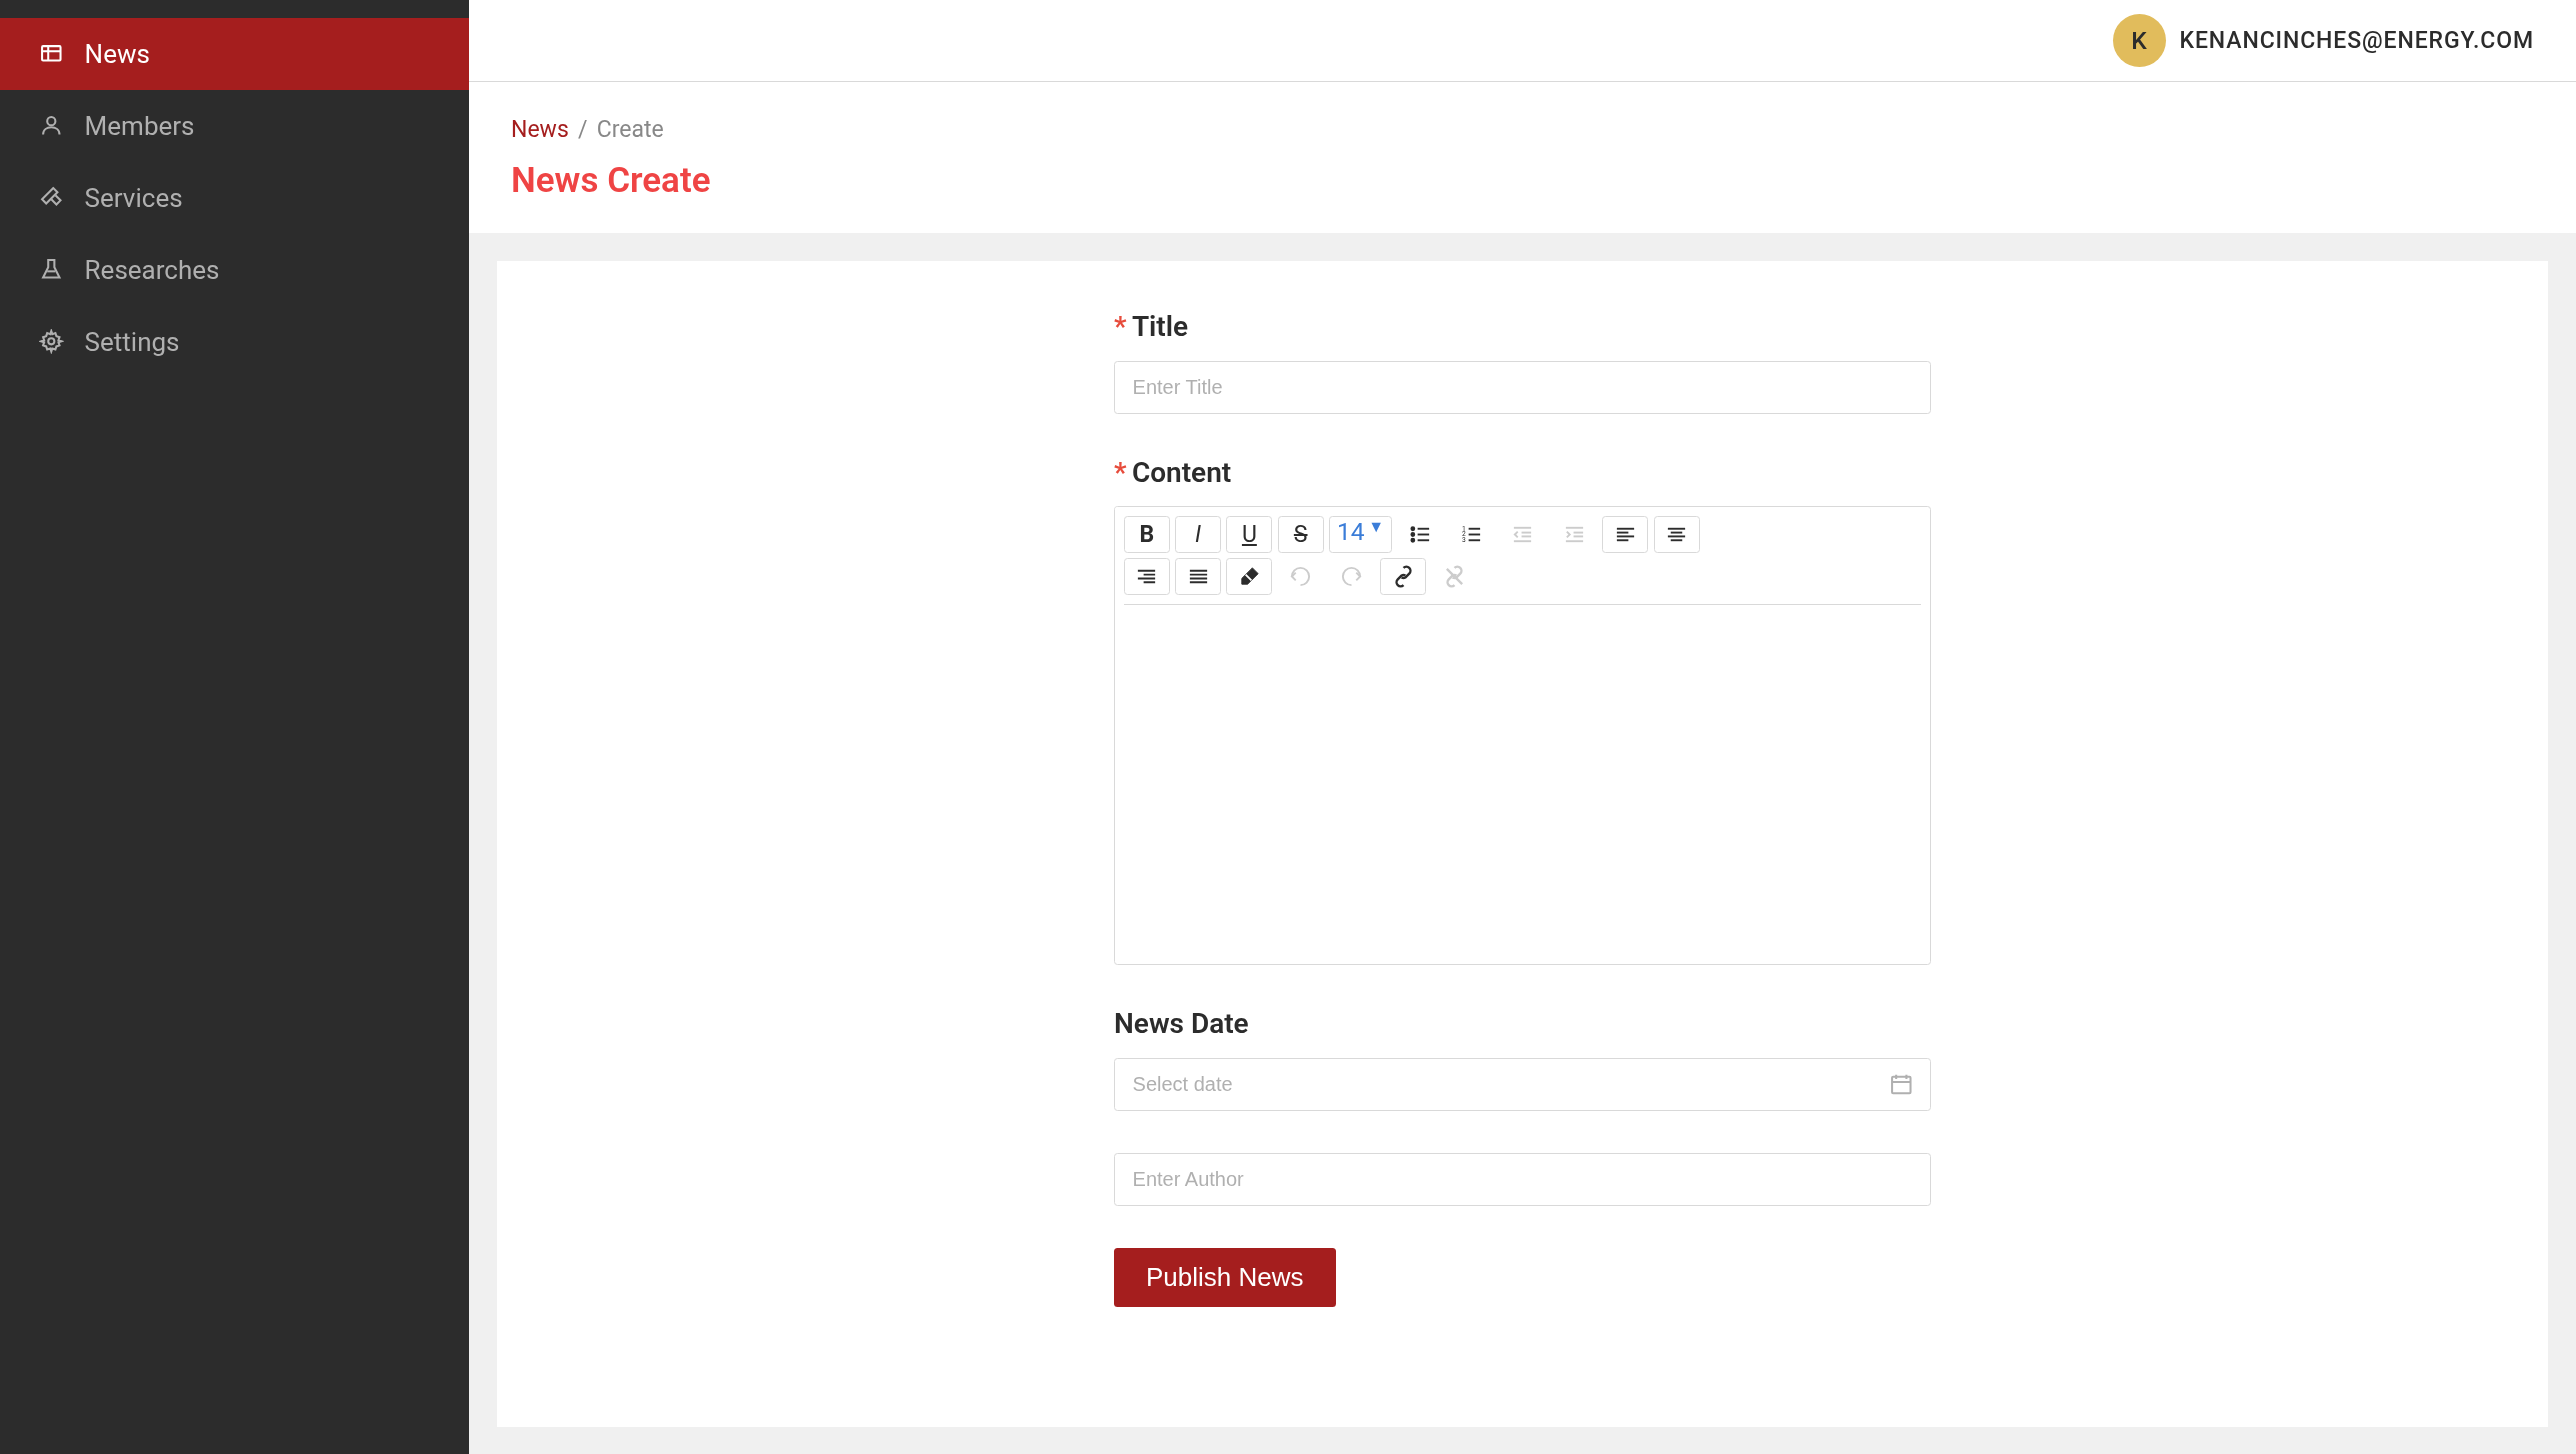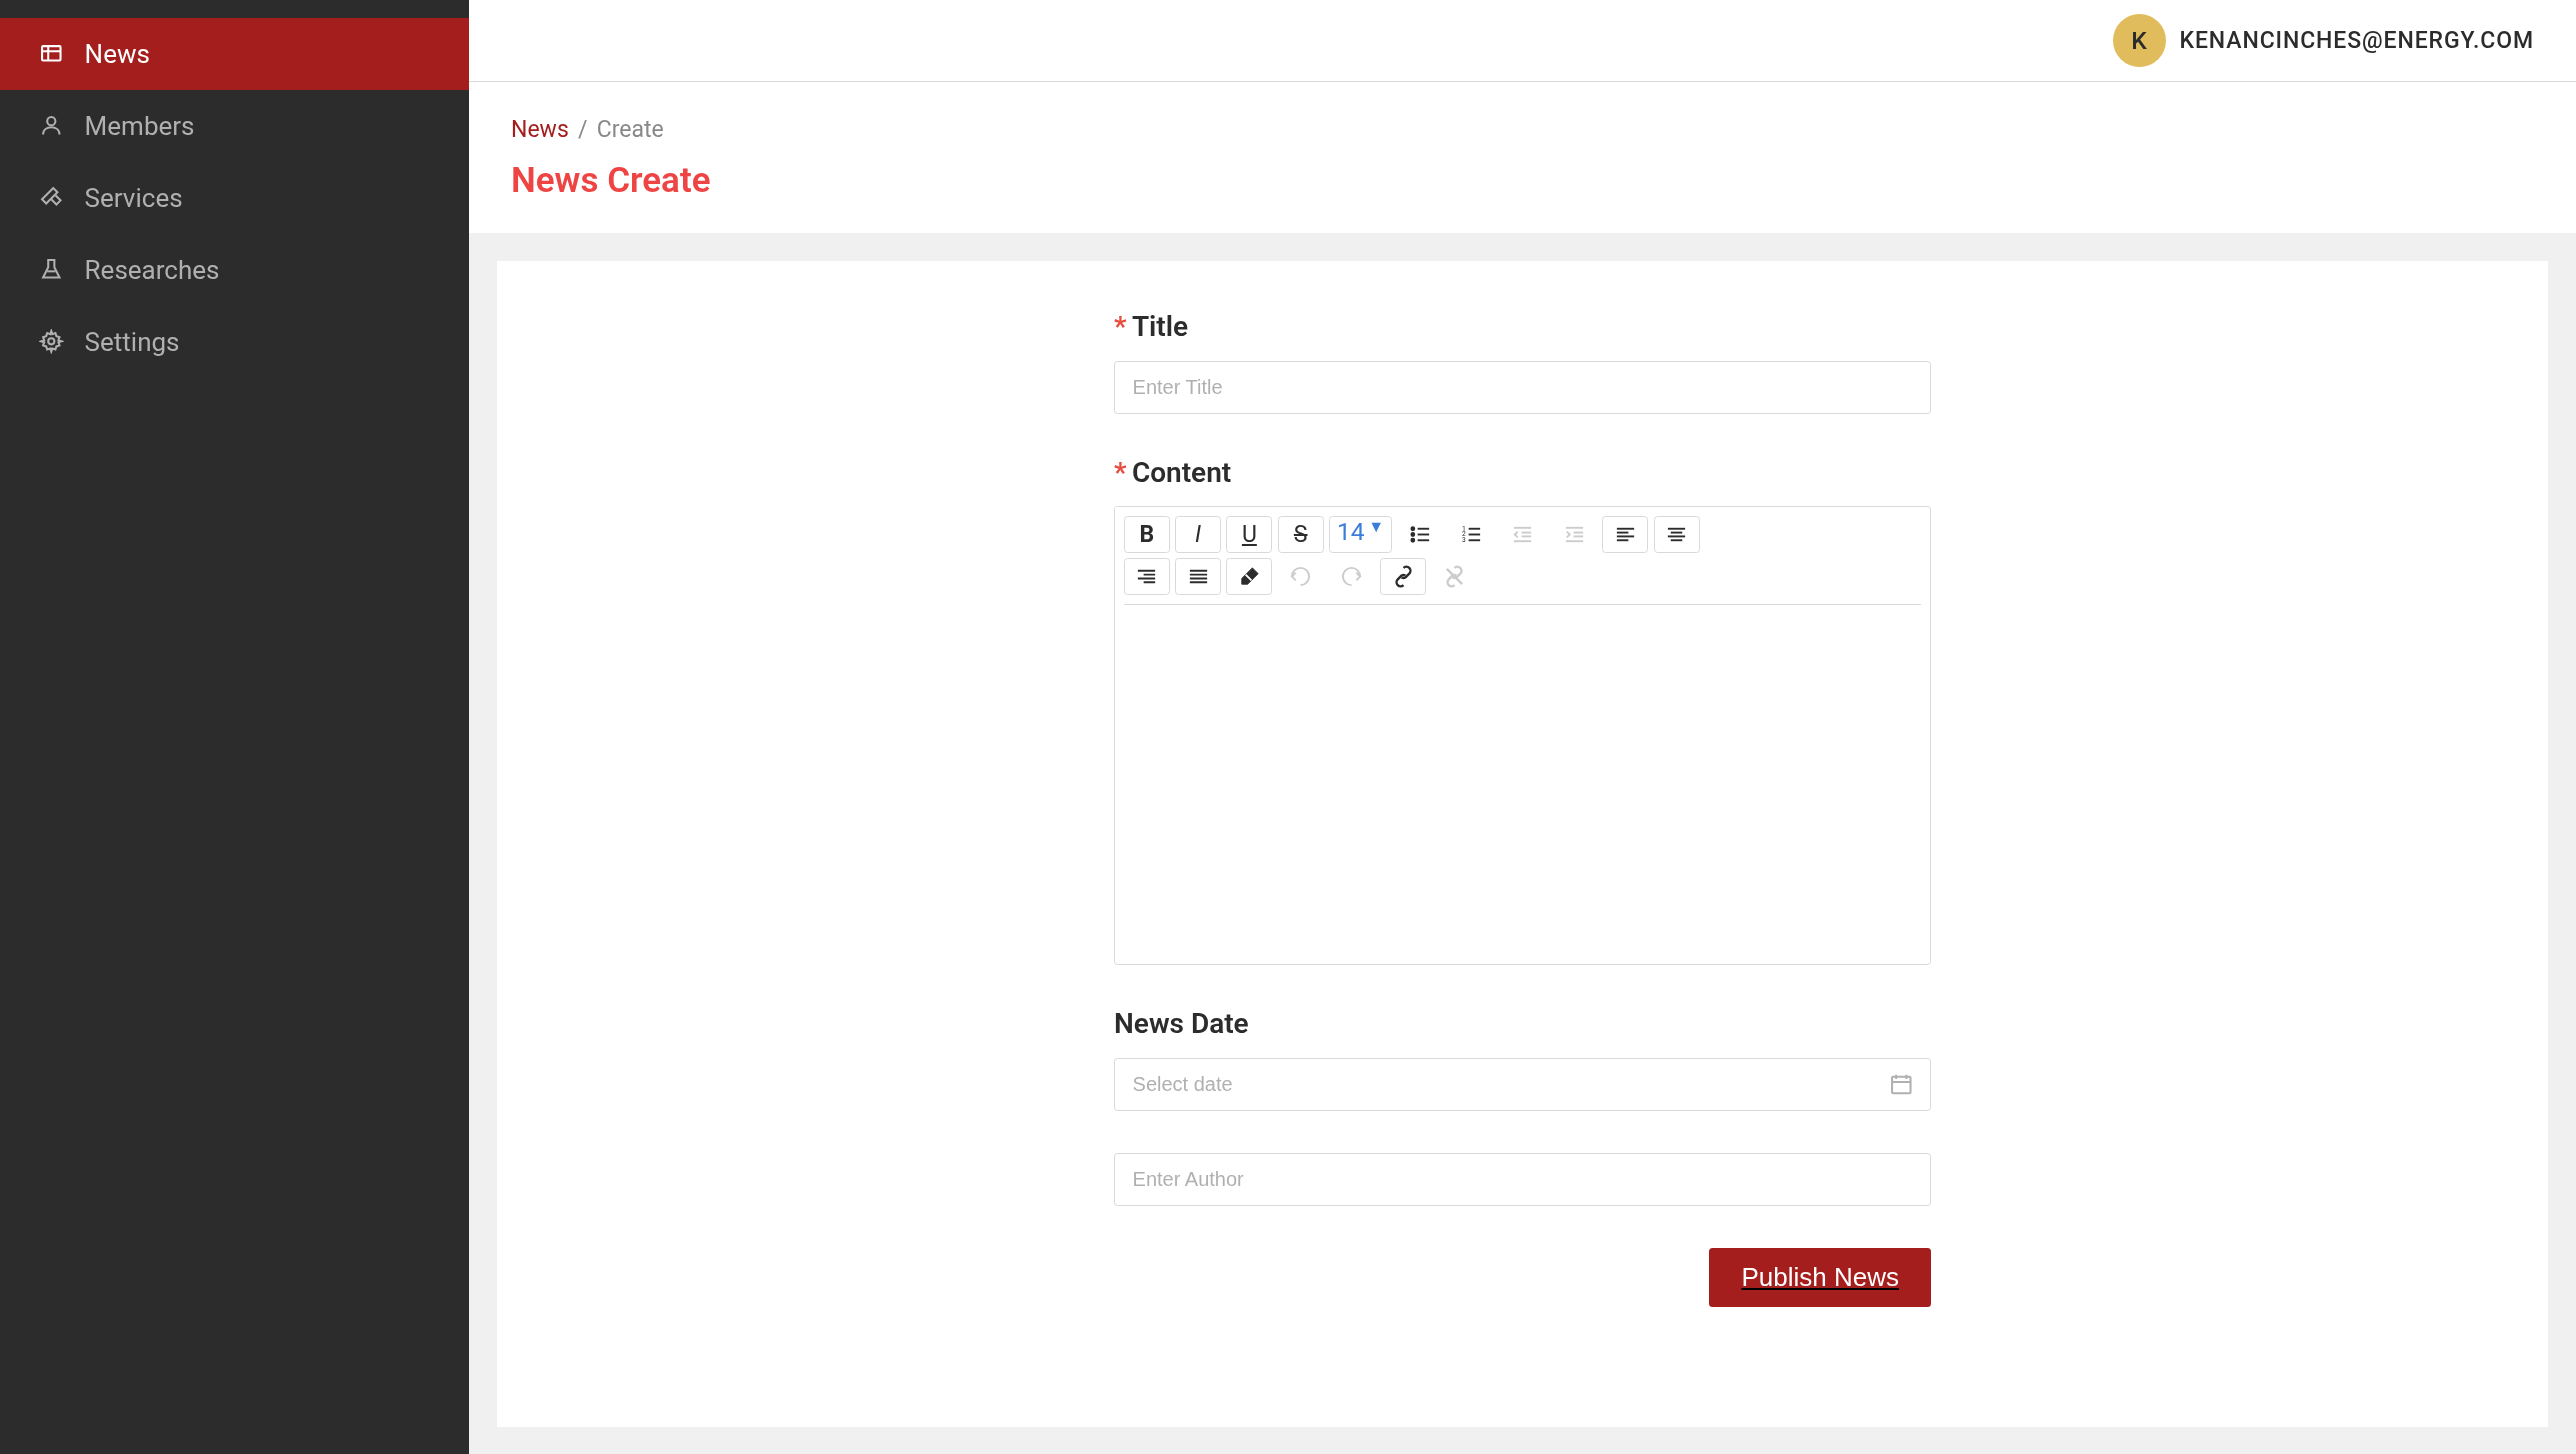--- a/index.html
+++ b/index.html
@@ -257,23 +257,21 @@
     }
     .editor-content {
       min-height: 351px;
       border-top: 1.8px solid #d9d9d9;
       margin: 8.8px;
       margin-top: 0;
       padding: 14px;
     }
     .form-actions {
       display: flex;
-      justify-content: flex-end;
       margin-top: 7px;
-      text-decoration: underline;
     }
     .publish-btn {
       background: #a51e1e;
       color: #ffffff;
       border: none;
       padding: 14px 32px;
       font-size: 26px;
       border-radius: 3.5px;
       cursor: pointer;
     }

